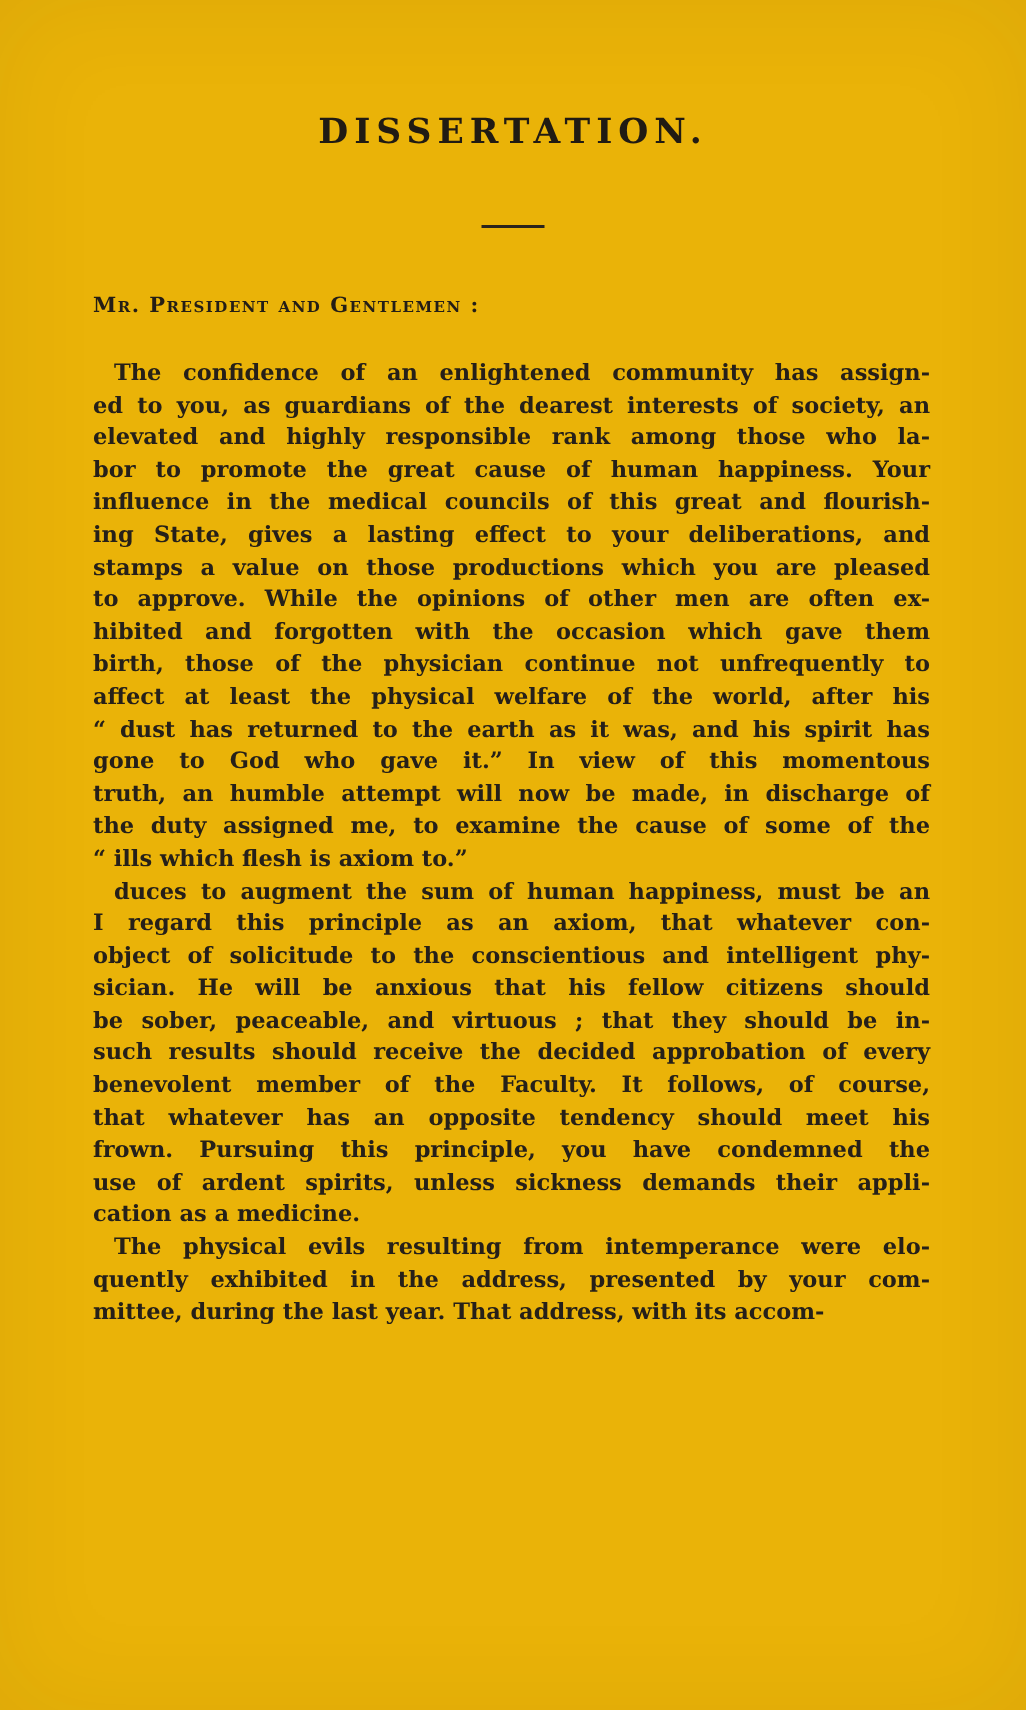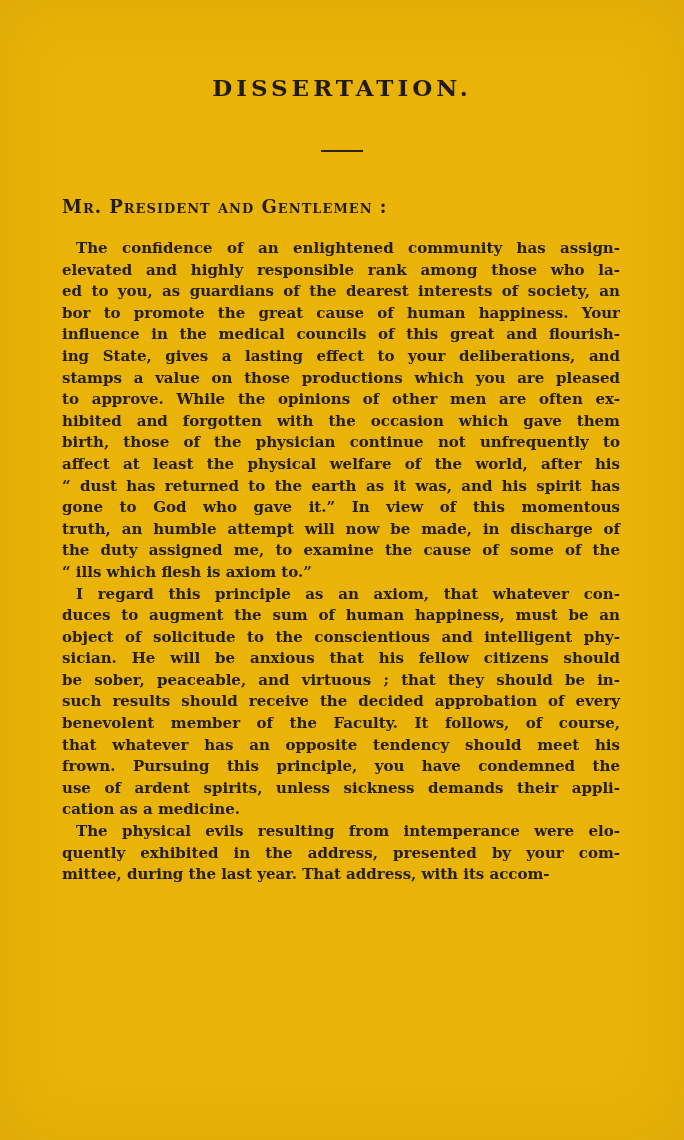--- a/index.html
+++ b/index.html
@@ -41,21 +41,21 @@
     width: 42px;
     height: 2px;
     background: #2a241c;
   }
   .salutation {
     position: absolute;
     top: 196px;
     left: 62px;
     font-variant: small-caps;
     font-weight: bold;
-    font-size: 18px;
+    font-size: 14px;
     letter-spacing: 1px;
     color: #241e16;
   }
   .body-text {
     position: absolute;
     top: 238px;
     left: 62px;
     width: 558px;
     font-size: 15px;
     font-weight: bold;
@@ -79,39 +79,39 @@
 <div class="page">
   <h1 class="title">DISSERTATION.</h1>
 
   <div class="rule"></div>
 
   <div class="salutation">Mr. President and Gentlemen :</div>
 
   <div class="body-text">
     <div class="para">
         <div class="line">The confidence of an enlightened community has assign-</div>
+        <div class="line">ed to you, as guardians of the dearest interests of society, an</div>
         <div class="line">elevated and highly responsible rank among those who la-</div>
-        <div class="line">ed to you, as guardians of the dearest interests of society, an</div>
         <div class="line">bor to promote the great cause of human happiness.  Your</div>
         <div class="line">influence in the medical councils of this great and flourish-</div>
         <div class="line">ing State, gives a lasting effect to your deliberations, and</div>
         <div class="line">stamps a value on those productions which you are pleased</div>
         <div class="line">to approve.  While the opinions of other men are often ex-</div>
         <div class="line">hibited and forgotten with the occasion which gave them</div>
         <div class="line">birth, those of the physician continue not unfrequently to</div>
         <div class="line">affect at least the physical welfare of the world, after his</div>
         <div class="line">“ dust has returned to the earth as it was, and his spirit has</div>
         <div class="line">gone to God who gave it.”  In view of this momentous</div>
         <div class="line">truth, an humble attempt will now be made, in discharge of</div>
         <div class="line">the duty assigned me, to examine the cause of some of the</div>
         <div class="line">“ ills which flesh is axiom to.”</div>
       </div>
     <div class="para">
+        <div class="line">duces to augment the sum of human happiness, must be an</div>
         <div class="line">I regard this principle as an axiom, that whatever con-</div>
-        <div class="line">duces to augment the sum of human happiness, must be an</div>
         <div class="line">object of solicitude to the conscientious and intelligent phy-</div>
         <div class="line">sician.  He will be anxious that his fellow citizens should</div>
         <div class="line">be sober, peaceable, and virtuous ; that they should be in-</div>
         <div class="line">such results should receive the decided approbation of every</div>
         <div class="line">benevolent member of the Faculty.  It follows, of course,</div>
         <div class="line">that whatever has an opposite tendency should meet his</div>
         <div class="line">frown.  Pursuing this principle, you have condemned the</div>
         <div class="line">use of ardent spirits, unless sickness demands their appli-</div>
         <div class="line">cation as a medicine.</div>
       </div>

